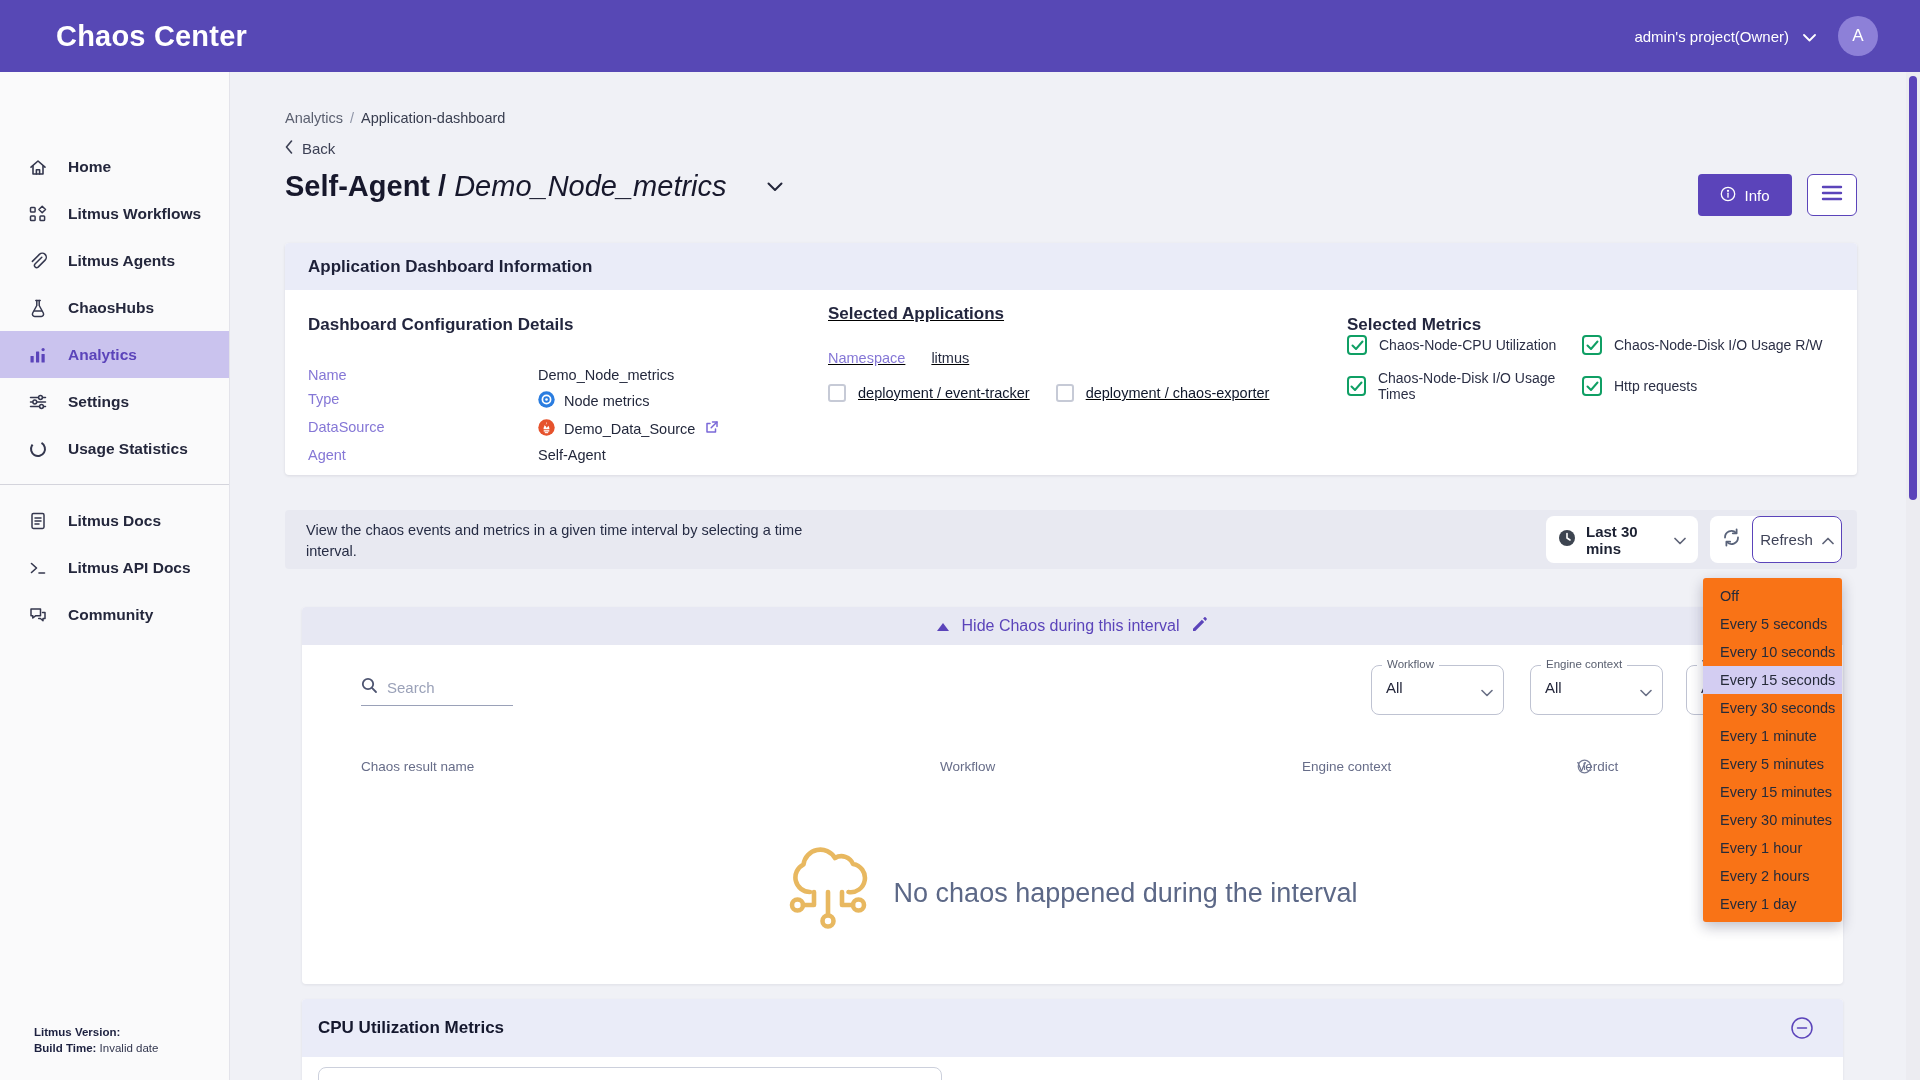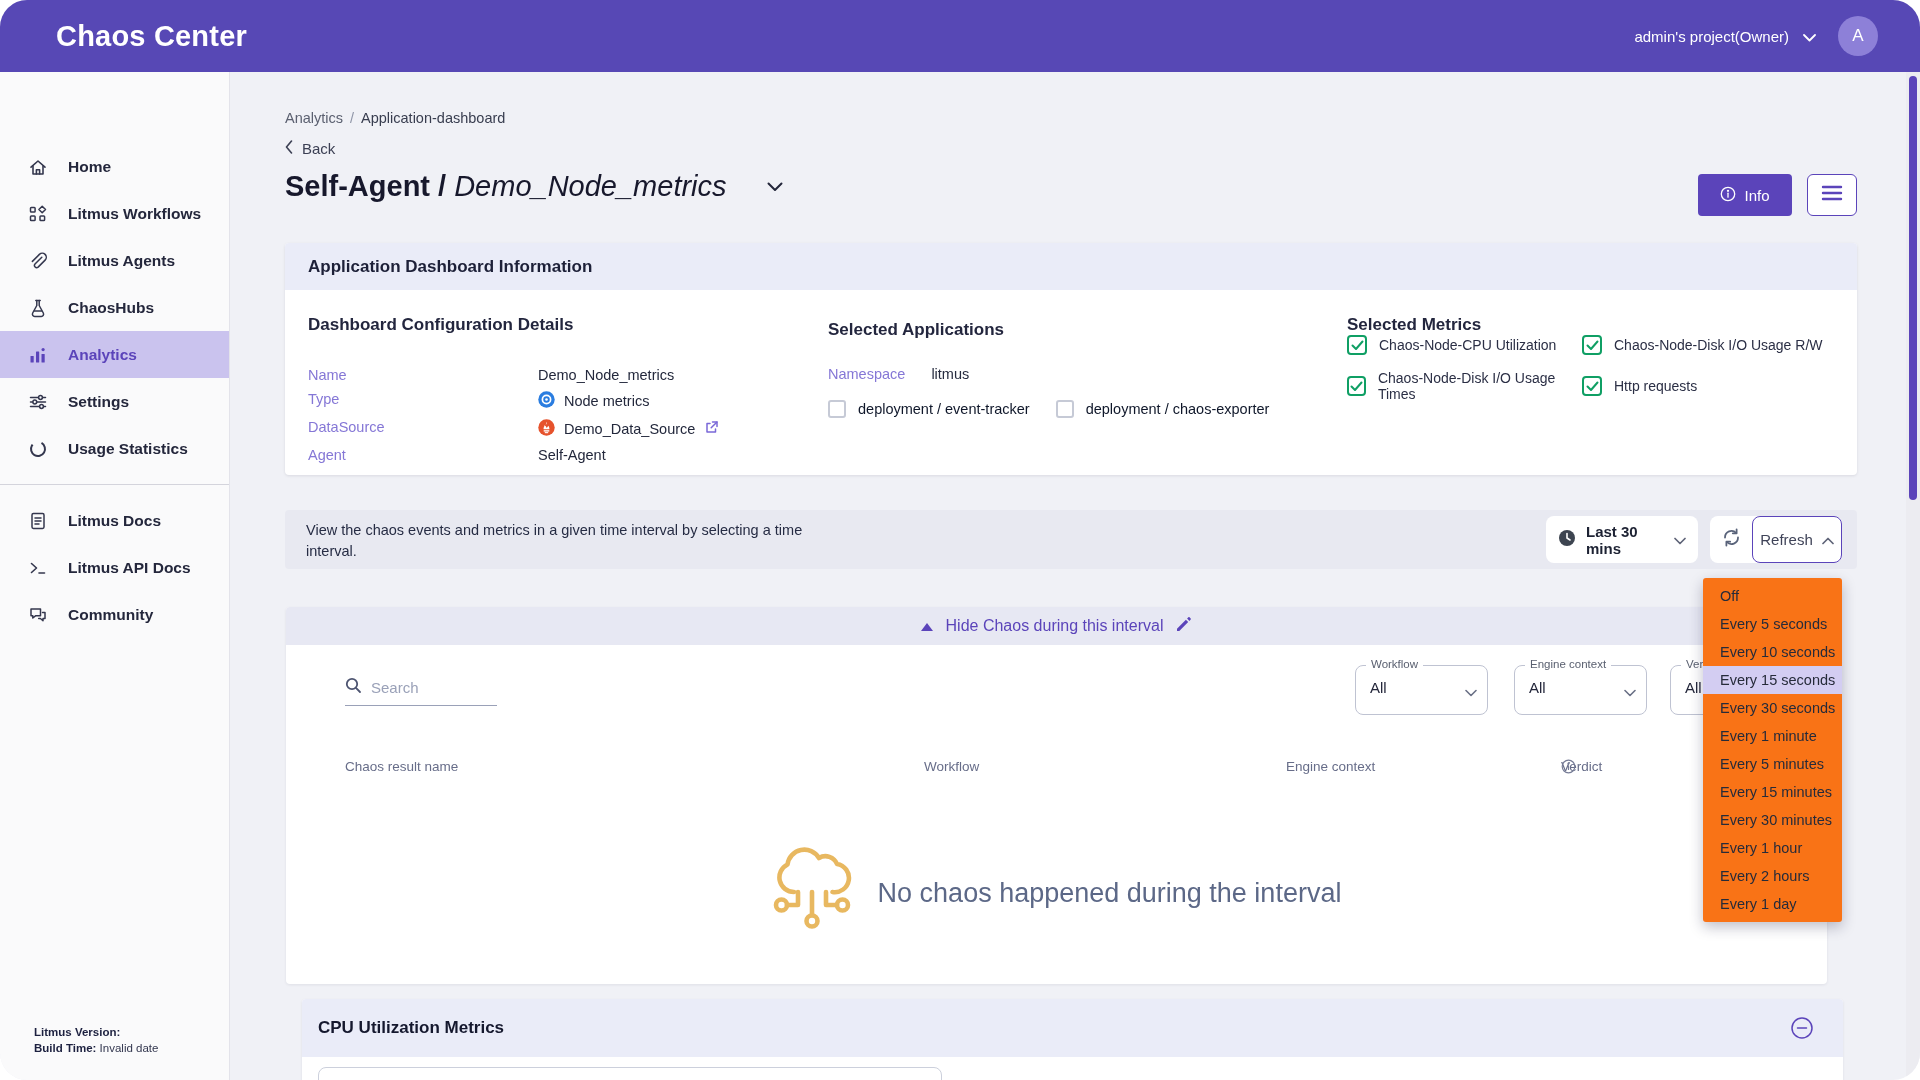--- a/index.html
+++ b/index.html
@@ -1,18 +1,18 @@
 <!DOCTYPE html>
 <html><head>
 <meta charset="utf-8">
 <style>
   * { margin:0; padding:0; box-sizing:border-box; }
   html,body { width:1920px; height:1080px; }
   body { font-family:"Liberation Sans","DejaVu Sans",sans-serif; }
-  .page { position:relative; width:1920px; height:1080px; background:#f0f1f6; overflow:hidden;border-radius:27px; }
+  .page { position:relative; width:1920px; height:1080px; background:#f0f1f6; overflow:hidden; }
 
   
   .topbar { position:absolute; left:0; top:0; width:1920px; height:72px; background:#5748b5;
             display:flex; align-items:center; justify-content:space-between; padding:0 42px 0 56px; z-index:60; }
   .app-title { color:#fff; font-size:29px; font-weight:700; letter-spacing:.2px; }
   .topbar-right { display:flex; align-items:center; gap:22px; }
   .project-switch { display:flex; align-items:center; gap:14px; color:#fff; font-size:15px; cursor:pointer; }
   .avatar { width:40px; height:40px; border-radius:50%; background:#8d80d8; color:#fff; font-size:17px;
             display:flex; align-items:center; justify-content:center; cursor:pointer; }
 
@@ -56,21 +56,21 @@
   .card1 { margin-top:40px; width:1572px; height:232px; background:#fff; border-radius:4px;
            box-shadow:0 1px 3px rgba(20,20,50,.10); }
   .card1-head { height:47px; background:#eaecf8; border-radius:4px 4px 0 0; display:flex; align-items:center; padding-left:23px; }
   .card1-head .h { font-size:17px; font-weight:700; color:#1d2038; }
   .card1-body { position:relative; height:220px; }
   .col-title { font-size:17px; font-weight:700; color:#23263e; }
   .cfg-col { position:absolute; left:23px; top:25px; }
   .cfg-rows { margin-top:32px; display:grid; grid-template-columns:230px auto; row-gap:8px; font-size:14.5px; }
   .cfg-label { color:#8577d6; }
   .cfg-value { color:#23283c; display:flex; align-items:center; gap:9px; }
-  .app-col { position:absolute; left:543px; top:30px; }
+  .app-col { position:absolute; left:543px; top:14px;text-decoration:underline; }
   .ns-row { margin-top:26px; font-size:14.5px; display:flex; gap:26px; }
   .ns-label { color:#8577d6; }
   .ns-value { color:#262b3f; }
   .app-checks { margin-top:18px; display:flex; gap:26px; align-items:center; }
   .chk-plain { display:flex; align-items:center; gap:12px; font-size:14.5px; color:#0f172a; cursor:pointer; }
   .box-un { width:18px; height:18px; border:2px solid #c6cad6; border-radius:3px; background:#fff; }
   .met-col { position:absolute; left:1062px; top:25px; }
   .met-grid { display:grid; grid-template-columns:235px auto; row-gap:15px; }
   .chk-green { display:flex; align-items:center; gap:12px; font-size:14px; color:#2b2f45; cursor:pointer; }
   .box-gr { width:20px; height:20px; border:2px solid #0f9f64; border-radius:4px; background:#fff;
@@ -88,21 +88,21 @@
                  border-radius:8px; display:flex; align-items:center; justify-content:center; gap:9px;
                  font-size:15px; color:#3f4358; cursor:pointer; font-family:inherit; }
 
   
   .refresh-menu { position:absolute; left:1703px; top:578px; width:139px; background:#f97316; border-radius:3px;
                   box-shadow:0 5px 14px rgba(25,25,60,.28); padding:4px 0; z-index:80; }
   .rm-item { height:28px; display:flex; align-items:center; padding-left:17px; font-size:14.5px; color:#262b3a; cursor:pointer; }
   .rm-item.selected { background:#d3cdf2; }
 
   
-  .section3 { position:relative; margin:38px 0 0 1px; width:1541px; height:377px; background:#fff; border-radius:4px;
+  .section3 { position:relative; margin:38px 0 0 17px; width:1541px; height:377px; background:#fff; border-radius:4px;
               box-shadow:0 1px 3px rgba(20,20,50,.08); }
   .toggle-bar { height:38px; background:#e7e8f3; border-radius:4px 4px 0 0; display:flex; align-items:center;
                 justify-content:center; gap:13px; cursor:pointer; }
   .toggle-bar .t-label { font-size:16px; color:#5b44ba; font-weight:500; }
   .search-wrap { position:absolute; left:59px; top:70px; width:152px; border-bottom:1px solid #9aa1b8;
                  display:flex; align-items:center; gap:9px; padding-bottom:7px; }
   .search-wrap input { border:none; outline:none; width:110px; font-size:15px; color:#333; background:transparent; font-family:inherit; }
   .search-wrap input::placeholder { color:#9aa1b8; }
   .fieldset { position:absolute; top:58px; width:133px; height:50px; border:1px solid #bfc3d2; border-radius:8px; background:#fff; cursor:pointer; }
   .fieldset .legend { position:absolute; top:-8px; left:10px; background:#fff; padding:0 5px; font-size:11.5px; color:#5a6070; }

